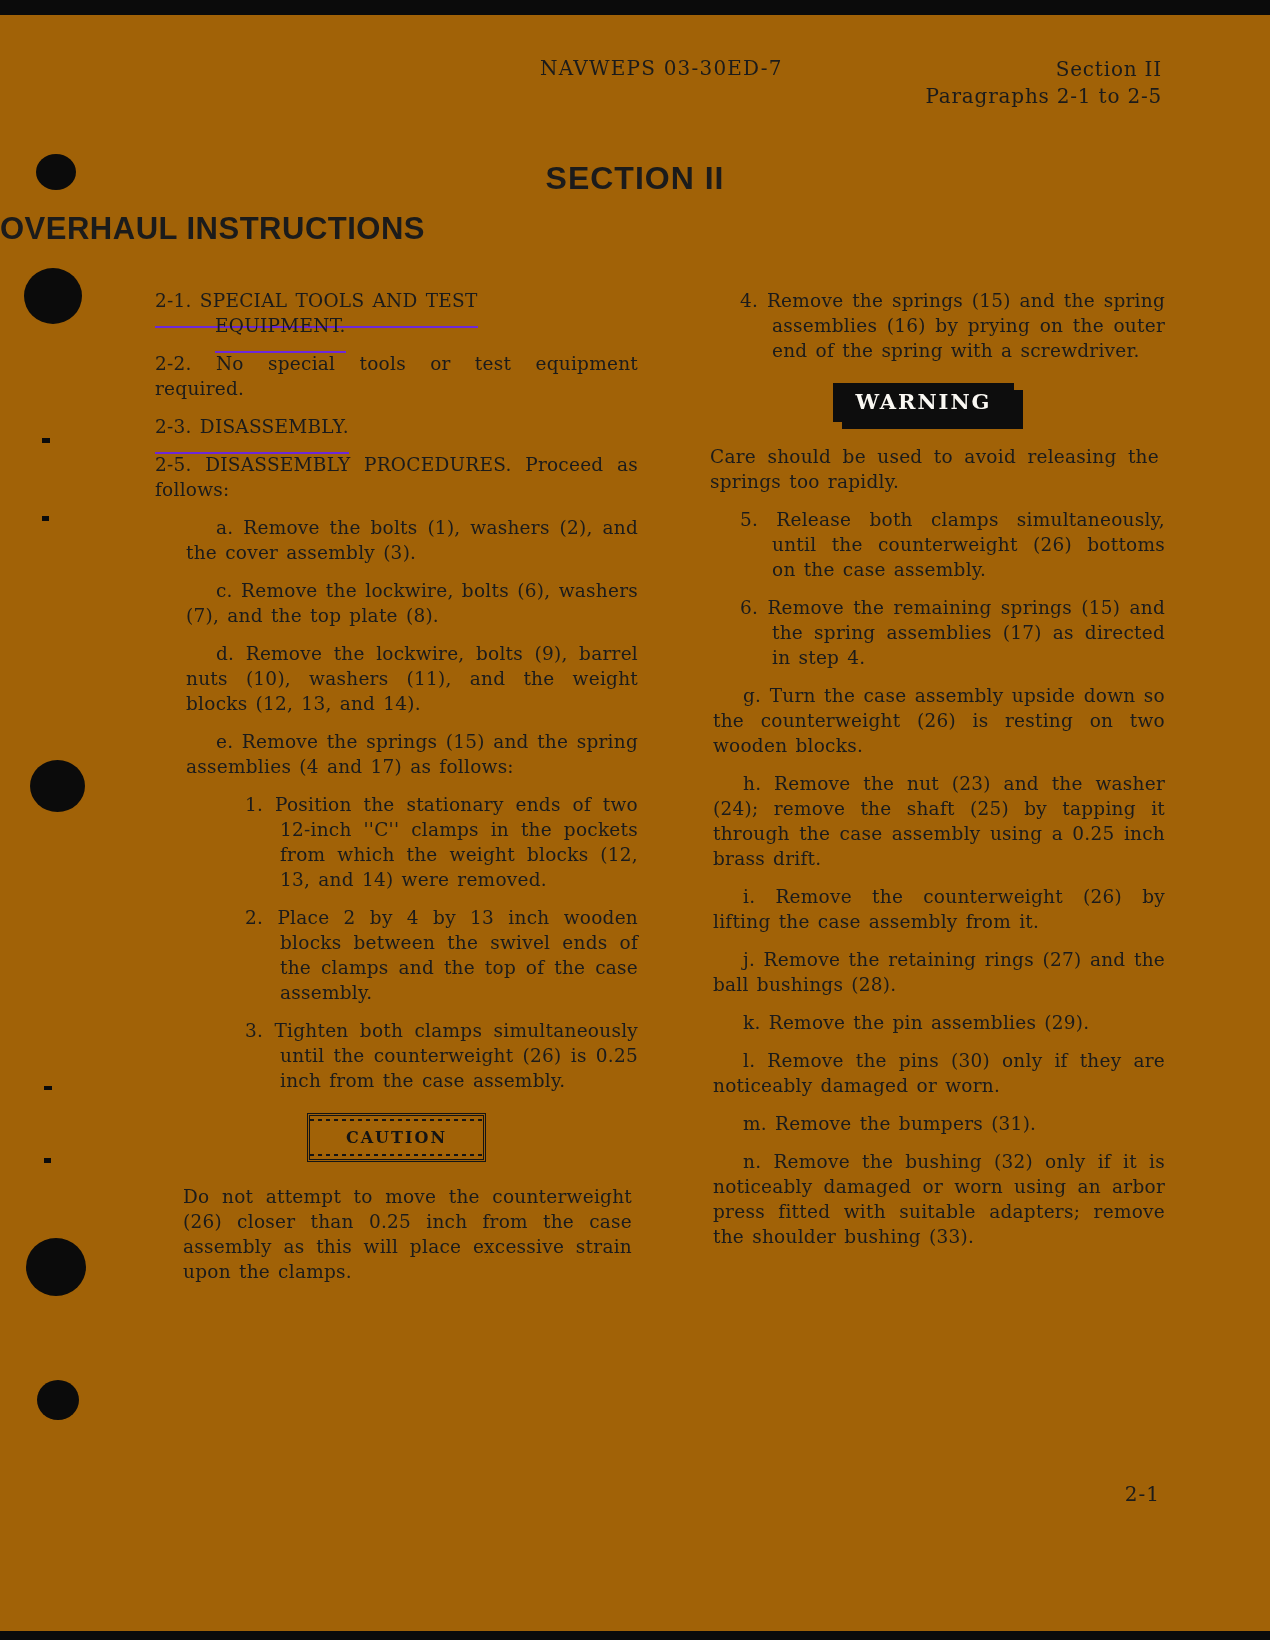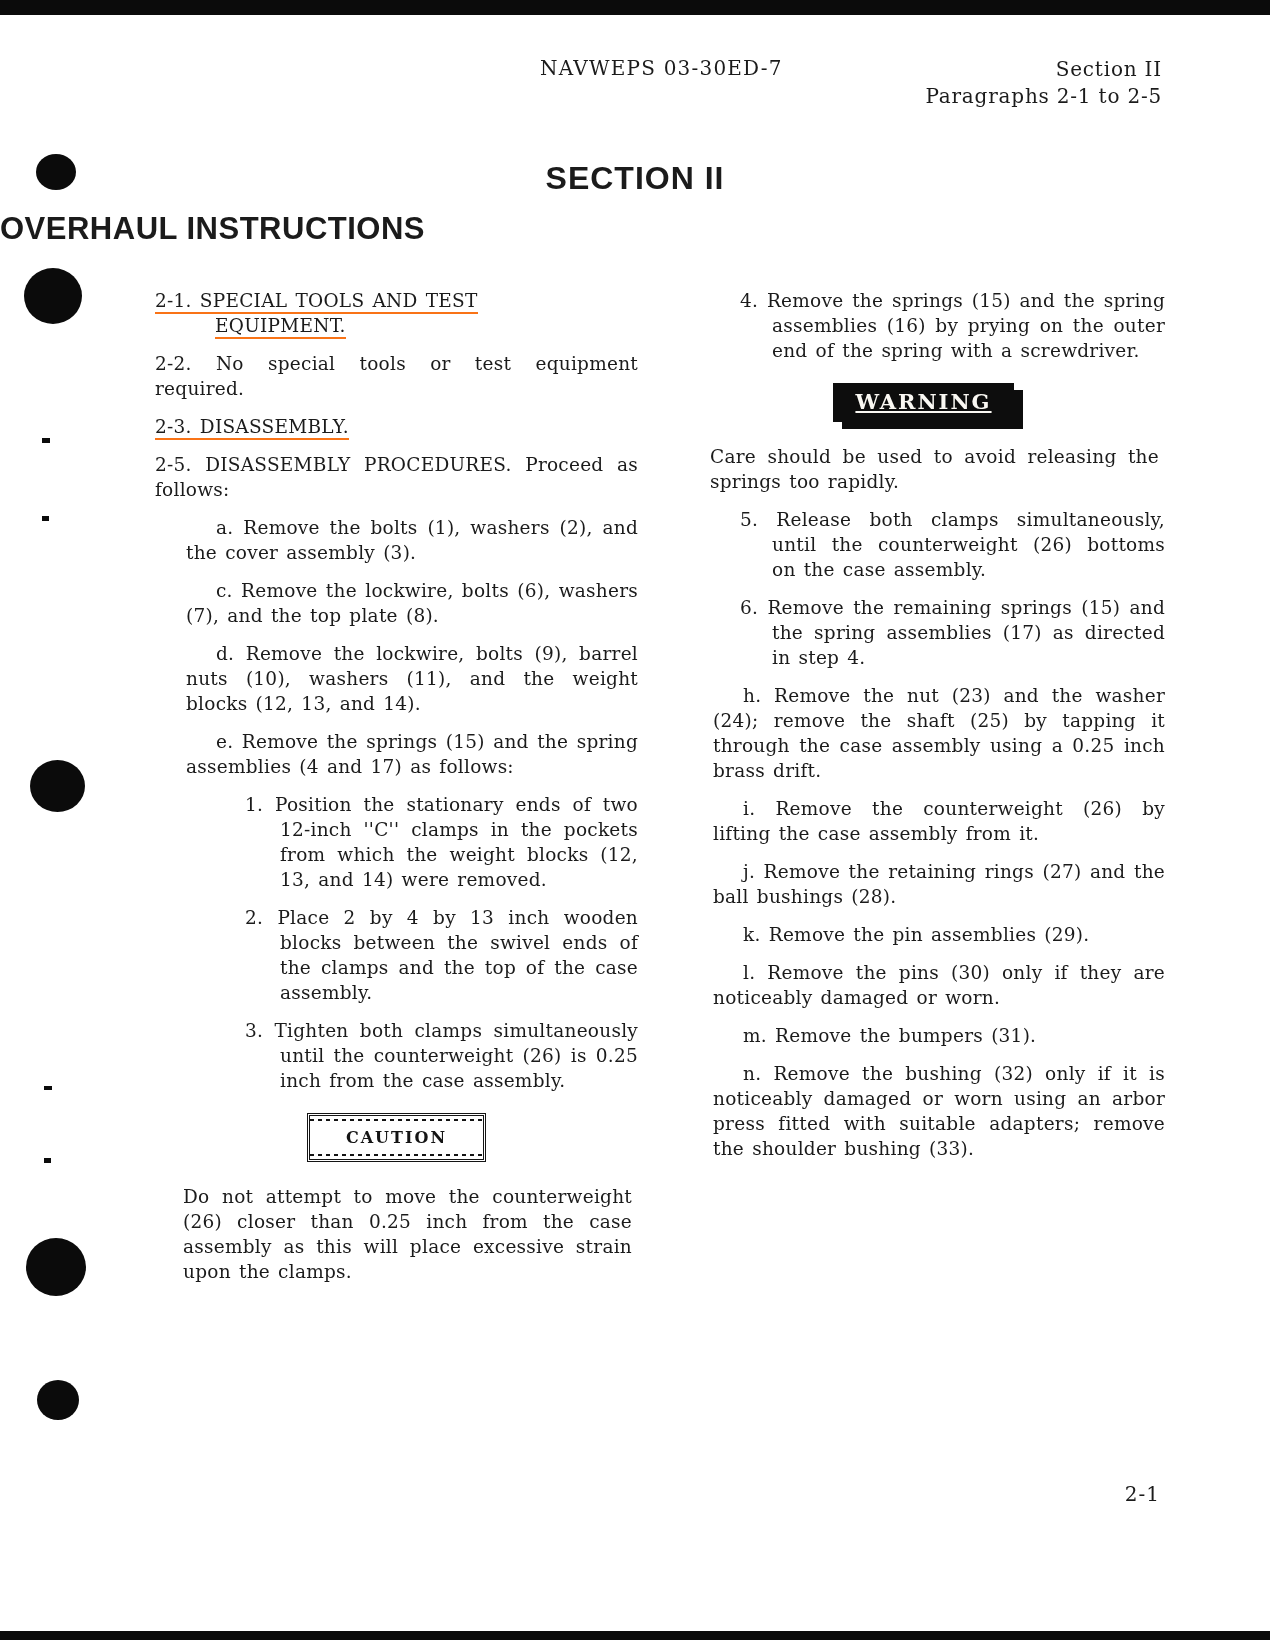--- a/index.html
+++ b/index.html
@@ -1,19 +1,19 @@
 <!DOCTYPE html>
 <html><head>
 <meta charset="utf-8">
 <style>
   * { margin:0; padding:0; box-sizing:border-box; }
   html,body { background:#d8d5cf; }
   .page {
     position:relative; width:1270px; height:1640px; margin:0 auto;
-    background:#ffffff; color:#1b1b1b; overflow:hidden;
+    background:#a16207; color:#1b1b1b; overflow:hidden;
     font-family:"DejaVu Serif", serif; font-size:18.5px; line-height:25px;
   }
   .edge { position:absolute; left:0; width:100%; background:#0b0b0b; }
   .edge.top { top:0; height:15px; }
   .edge.bottom { bottom:0; height:9px; }
   .dot { position:absolute; background:#0b0b0b; border-radius:50%; }
   .tick { position:absolute; background:#0b0b0b; }
 
   .hdr-doc { position:absolute; top:56px; left:540px; font-size:20px; letter-spacing:1.2px; }
   .hdr-right { position:absolute; top:56px; right:108px; text-align:right; font-size:20px; letter-spacing:0.8px; line-height:27px; }
@@ -22,34 +22,34 @@
             font-family:"Liberation Sans", sans-serif; font-weight:bold; font-size:32px; letter-spacing:1px; }
   .title2 { position:absolute; top:216px; left:0; width:100%; text-align:left;
             font-family:"Liberation Sans", sans-serif; font-weight:bold; font-size:31px; letter-spacing:0.5px; }
 
   .col { position:absolute; top:288px; width:483px; text-align:justify; }
   .col-left { left:155px; }
   .col-right { left:682px; }
 
   .col p { margin-bottom:13px; word-spacing:2px; letter-spacing:0.25px; }
   .hd { letter-spacing:1px; }
-  .ul { border-bottom:2px solid #f97316; padding-bottom:1px; }
+  .ul { border-bottom:2px solid #6d28d9; padding-bottom:15px; }
   .hd .ind { margin-left:60px; }
   .hd-block { margin-bottom:16px; }
 
   .step { text-indent:30px;margin-left:31px; }                 
   .num-l { margin-left:90px; padding-left:35px; text-indent:-35px; width:393px; } 
   .num-r { margin-left:58px; padding-left:32px; text-indent:-32px; }              
   .warn-p { margin-left:28px; margin-right:6px; }
 
   .box-wrap { text-align:center; margin:20px 0 22px 0; }
   .warning-box {
     display:inline-block; background:#0d0d0d; color:#faf8f3;
     font-weight:bold; font-size:21px; letter-spacing:2px;
-    padding:6px 22px 8px 22px; box-shadow:9px 7px 0 #0d0d0d;text-decoration:underline;
+    padding:6px 22px 8px 22px; box-shadow:9px 7px 0 #0d0d0d;
   }
   .caution-box {
     display:inline-block; border:3px double #141414;
     font-weight:bold; font-size:16px; letter-spacing:2px; color:#141414;
     padding:9px 36px;
     background-image:
       repeating-linear-gradient(90deg, #141414 0 4px, transparent 4px 8px),
       repeating-linear-gradient(90deg, #141414 0 4px, transparent 4px 8px);
     background-size:100% 2px, 100% 2px;
     background-position:0 3px, 0 calc(100% - 3px);
@@ -115,20 +115,21 @@
 
     <div class="box-wrap">
       <span class="warning-box">WARNING</span>
     </div>
 
     <p class="warn-p">Care should be used to avoid releasing the springs too rapidly.</p>
 
     <p class="num-r">5.  Release both clamps simultaneously, until the counterweight (26) bottoms on the case assembly.</p>
     <p class="num-r">6.  Remove the remaining springs (15) and the spring assemblies (17) as directed in step 4.</p>
 
+    <p class="step">g.  Turn the case assembly upside down so the counterweight (26) is resting on two wooden blocks.</p>
     <p class="step">h.  Remove the nut (23) and the washer (24); remove the shaft (25) by tapping it through the case assembly using a 0.25 inch brass drift.</p>
     <p class="step">i.  Remove the counterweight (26) by lifting the case assembly from it.</p>
     <p class="step">j.  Remove the retaining rings (27) and the ball bushings (28).</p>
     <p class="step">k.  Remove the pin assemblies (29).</p>
     <p class="step">l.  Remove the pins (30) only if they are noticeably damaged or worn.</p>
     <p class="step">m.  Remove the bumpers (31).</p>
     <p class="step">n.  Remove the bushing (32) only if it is noticeably damaged or worn using an arbor press fitted with suitable adapters; remove the shoulder bushing (33).</p>
   </div>
 
   <div class="page-num">2-1</div>

